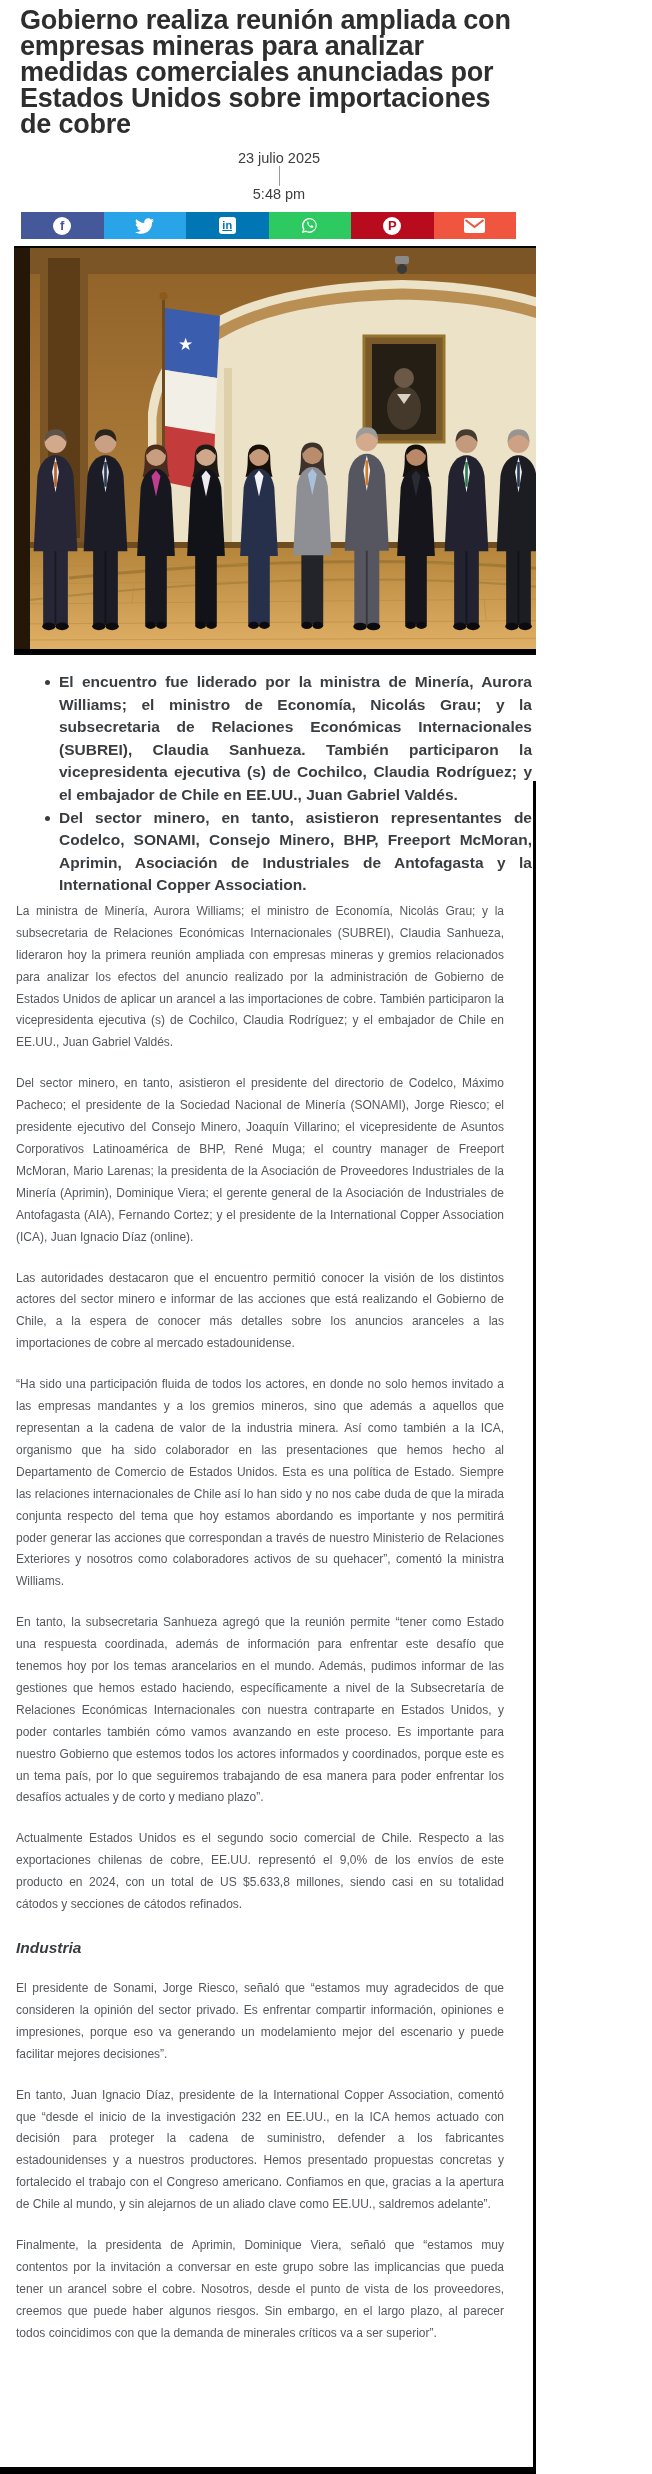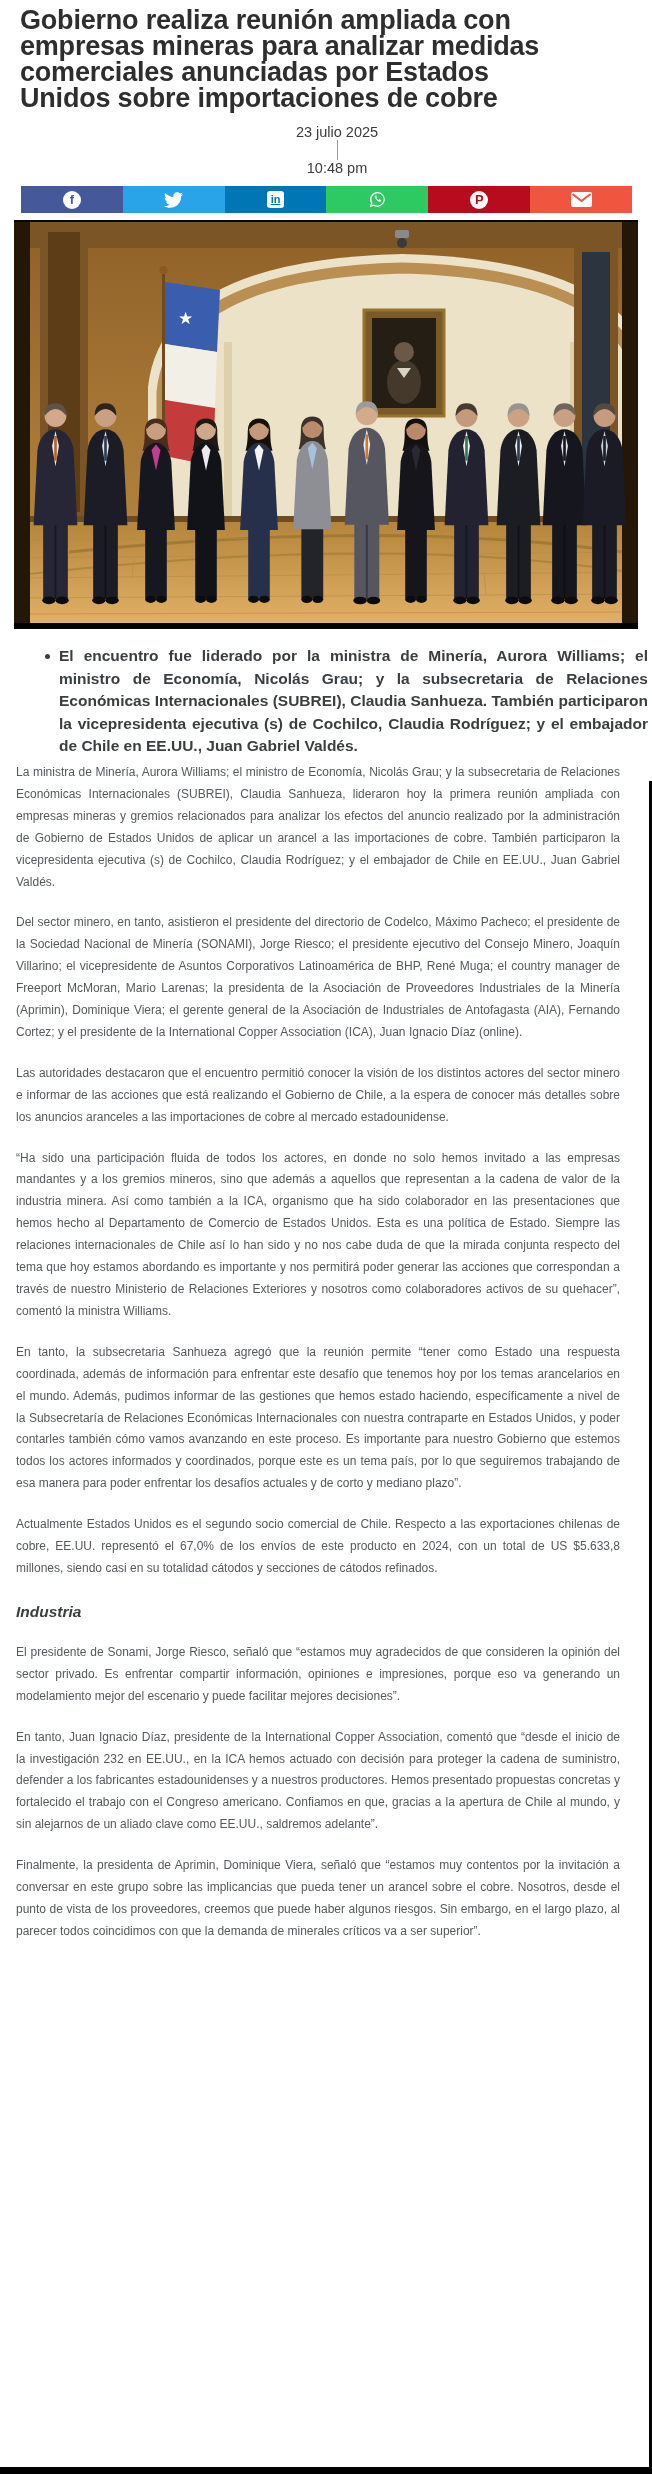--- a/index.html
+++ b/index.html
@@ -1,18 +1,18 @@
 <!DOCTYPE html>
 <html><head>
 <meta charset="utf-8">
 <style>
   html,body{margin:0;padding:0;background:#fff;}
   .page{
     position:relative;
-    width:652px;height:2474px;
+    width:536px;height:2474px;
     background:#ffffff;
     overflow:hidden;
     font-family:"Liberation Sans", sans-serif;
   }
   
   h1.title{
     margin:0;
     padding:7px 16px 0 20px;
     max-width:560px;
     font-size:27px;
@@ -85,21 +85,21 @@
 </head>
 <body>
 
 <div class="page">
 
   <h1 class="title">Gobierno realiza reunión ampliada con empresas mineras para analizar medidas comerciales anunciadas por Estados Unidos sobre importaciones de cobre</h1>
 
   <div class="meta">
     <span>23 julio 2025</span>
     <span class="sep"></span>
-    <span>10:48 pm</span>
+    <span>5:48 pm</span>
   </div>
 
   <div class="share">
     <button class="sbtn sbtn-facebook">
       <span class="ic-circle">
           <span class="ic-fb">f</span>
         </span>
     </button>
     <button class="sbtn sbtn-twitter">
       <svg width="19" height="16" viewBox="0 0 24 20">
@@ -223,27 +223,28 @@
       <use href="#man" style="--suit:#222231;--shirt:#f1f1f3;--tie:#2f7d4f;--skin:#c49a7c;--hair:#453b31" transform="translate(424,176) scale(0.95)"></use>
       <use href="#man" style="--suit:#1c1c23;--shirt:#eef0f2;--tie:#2c3a55;--skin:#cda184;--hair:#98948e" transform="translate(476,176) scale(0.95)"></use>
       <use href="#man" style="--suit:#16161e;--shirt:#e6e6ea;--skin:#caa084;--hair:#6e655c" transform="translate(522,176) scale(0.95)"></use>
       <use href="#man" style="--suit:#1b1b25;--shirt:#ccd2d8;--skin:#c79c7e;--hair:#564a3e" transform="translate(562,176) scale(0.95)"></use>
     </svg>
   </div>
 
   <div class="article">
     <ul class="bullets">
       <li>El encuentro fue liderado por la ministra de Minería, Aurora Williams; el ministro de Economía, Nicolás Grau; y la subsecretaria de Relaciones Económicas Internacionales (SUBREI), Claudia Sanhueza. También participaron la vicepresidenta ejecutiva (s) de Cochilco, Claudia Rodríguez; y el embajador de Chile en EE.UU., Juan Gabriel Valdés.</li>
+      <li>Del sector minero, en tanto, asistieron representantes de Codelco, SONAMI, Consejo Minero, BHP, Freeport McMoran, Aprimin, Asociación de Industriales de Antofagasta y la International Copper Association.</li>
     </ul>
     <p class="first">La ministra de Minería, Aurora Williams; el ministro de Economía, Nicolás Grau; y la subsecretaria de Relaciones Económicas Internacionales (SUBREI), Claudia Sanhueza, lideraron hoy la primera reunión ampliada con empresas mineras y gremios relacionados para analizar los efectos del anuncio realizado por la administración de Gobierno de Estados Unidos de aplicar un arancel a las importaciones de cobre. También participaron la vicepresidenta ejecutiva (s) de Cochilco, Claudia Rodríguez; y el embajador de Chile en EE.UU., Juan Gabriel Valdés.</p>
     <p>Del sector minero, en tanto, asistieron el presidente del directorio de Codelco, Máximo Pacheco; el presidente de la Sociedad Nacional de Minería (SONAMI), Jorge Riesco; el presidente ejecutivo del Consejo Minero, Joaquín Villarino; el vicepresidente de Asuntos Corporativos Latinoamérica de BHP, René Muga; el country manager de Freeport McMoran, Mario Larenas; la presidenta de la Asociación de Proveedores Industriales de la Minería (Aprimin), Dominique Viera; el gerente general de la Asociación de Industriales de Antofagasta (AIA), Fernando Cortez; y el presidente de la International Copper Association (ICA), Juan Ignacio Díaz (online).</p>
     <p>Las autoridades destacaron que el encuentro permitió conocer la visión de los distintos actores del sector minero e informar de las acciones que está realizando el Gobierno de Chile, a la espera de conocer más detalles sobre los anuncios aranceles a las importaciones de cobre al mercado estadounidense.</p>
     <p>“Ha sido una participación fluida de todos los actores, en donde no solo hemos invitado a las empresas mandantes y a los gremios mineros, sino que además a aquellos que representan a la cadena de valor de la industria minera. Así como también a la ICA, organismo que ha sido colaborador en las presentaciones que hemos hecho al Departamento de Comercio de Estados Unidos. Esta es una política de Estado. Siempre las relaciones internacionales de Chile así lo han sido y no nos cabe duda de que la mirada conjunta respecto del tema que hoy estamos abordando es importante y nos permitirá poder generar las acciones que correspondan a través de nuestro Ministerio de Relaciones Exteriores y nosotros como colaboradores activos de su quehacer”, comentó la ministra Williams.</p>
     <p>En tanto, la subsecretaria Sanhueza agregó que la reunión permite “tener como Estado una respuesta coordinada, además de información para enfrentar este desafío que tenemos hoy por los temas arancelarios en el mundo. Además, pudimos informar de las gestiones que hemos estado haciendo, específicamente a nivel de la Subsecretaría de Relaciones Económicas Internacionales con nuestra contraparte en Estados Unidos, y poder contarles también cómo vamos avanzando en este proceso. Es importante para nuestro Gobierno que estemos todos los actores informados y coordinados, porque este es un tema país, por lo que seguiremos trabajando de esa manera para poder enfrentar los desafíos actuales y de corto y mediano plazo”.</p>
-    <p>Actualmente Estados Unidos es el segundo socio comercial de Chile. Respecto a las exportaciones chilenas de cobre, EE.UU. representó el 67,0% de los envíos de este producto en 2024, con un total de US $5.633,8 millones, siendo casi en su totalidad cátodos y secciones de cátodos refinados.</p>
+    <p>Actualmente Estados Unidos es el segundo socio comercial de Chile. Respecto a las exportaciones chilenas de cobre, EE.UU. representó el 9,0% de los envíos de este producto en 2024, con un total de US $5.633,8 millones, siendo casi en su totalidad cátodos y secciones de cátodos refinados.</p>
     <h2 class="industry">Industria</h2>
     <p>El presidente de Sonami, Jorge Riesco, señaló que “estamos muy agradecidos de que consideren la opinión del sector privado. Es enfrentar compartir información, opiniones e impresiones, porque eso va generando un modelamiento mejor del escenario y puede facilitar mejores decisiones”.</p>
     <p>En tanto, Juan Ignacio Díaz, presidente de la International Copper Association, comentó que “desde el inicio de la investigación 232 en EE.UU., en la ICA hemos actuado con decisión para proteger la cadena de suministro, defender a los fabricantes estadounidenses y a nuestros productores. Hemos presentado propuestas concretas y fortalecido el trabajo con el Congreso americano. Confiamos en que, gracias a la apertura de Chile al mundo, y sin alejarnos de un aliado clave como EE.UU., saldremos adelante”.</p>
     <p>Finalmente, la presidenta de Aprimin, Dominique Viera, señaló que “estamos muy contentos por la invitación a conversar en este grupo sobre las implicancias que pueda tener un arancel sobre el cobre. Nosotros, desde el punto de vista de los proveedores, creemos que puede haber algunos riesgos. Sin embargo, en el largo plazo, al parecer todos coincidimos con que la demanda de minerales críticos va a ser superior”.</p>
   </div>
 
   <div class="edge-right"></div>
   <div class="edge-bottom"></div>
 </div>
 

